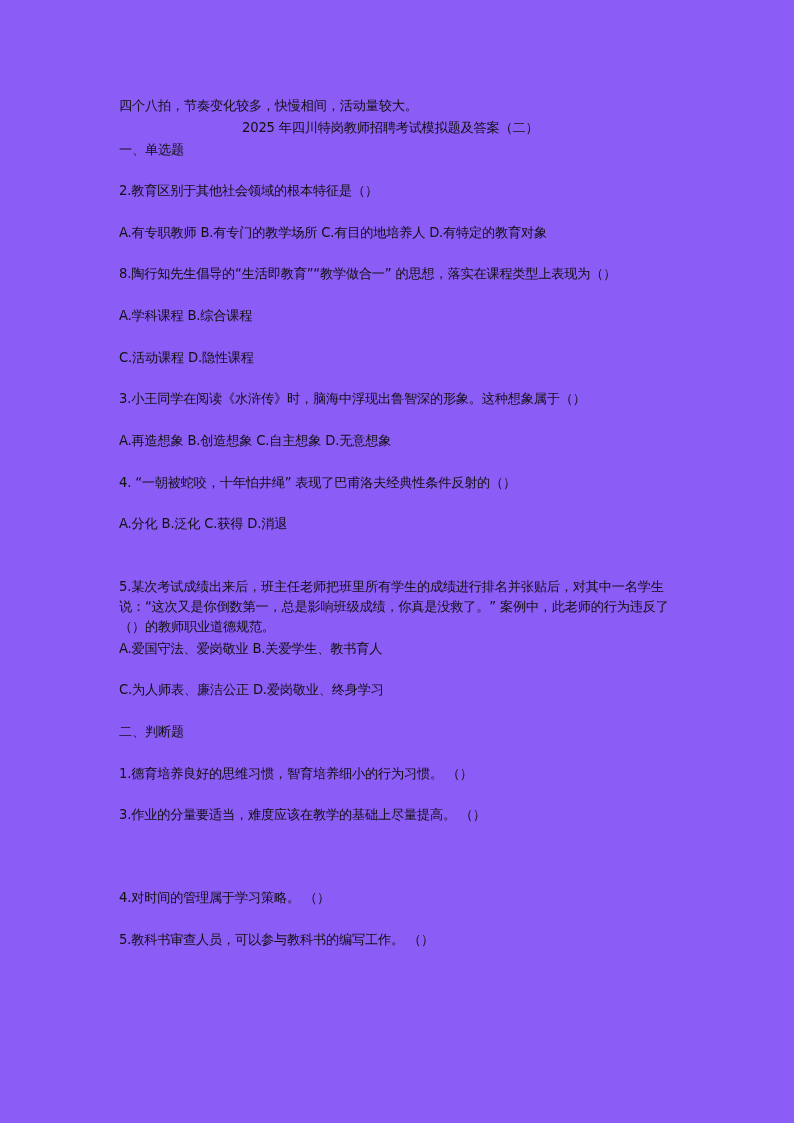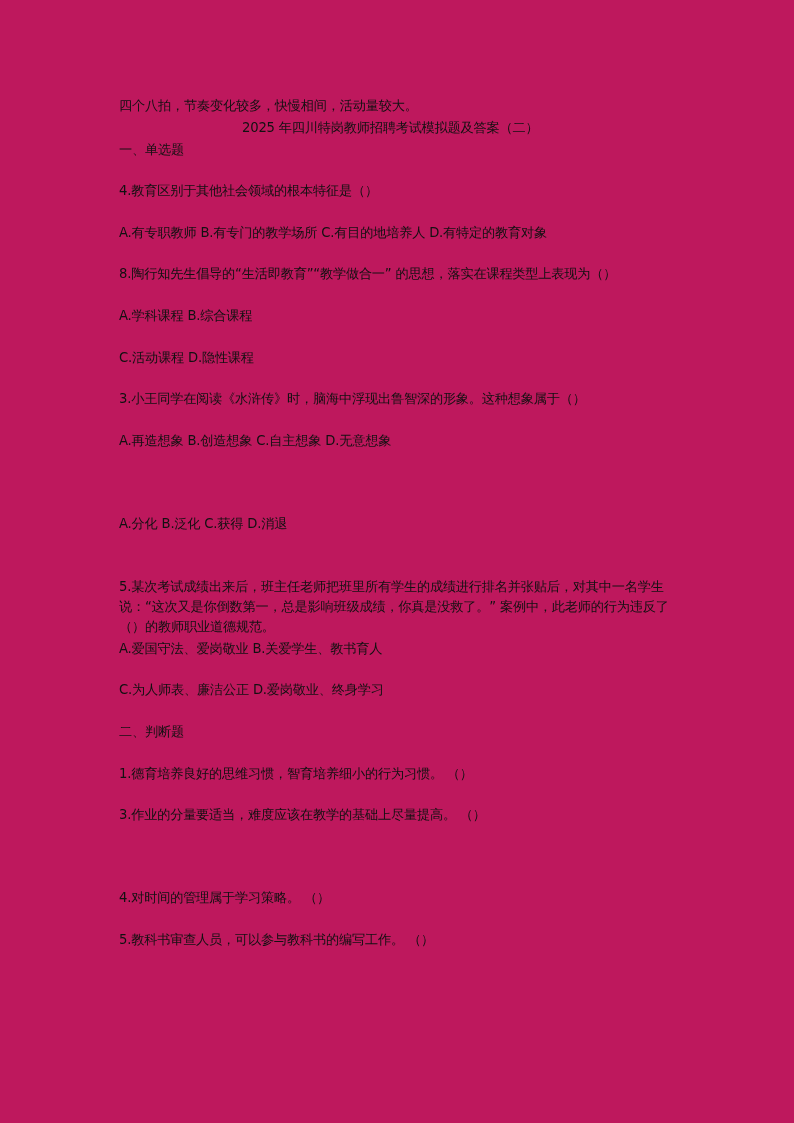--- a/index.html
+++ b/index.html
@@ -1,46 +1,47 @@
 <!DOCTYPE html>
 <html><head>
 <meta charset="utf-8">
 <style>
   html, body { margin: 0; padding: 0; background: #ffffff; }
   body {
     width: 794px; height: 1123px; position: relative; overflow: hidden;
     font-family: "DejaVu Sans", "Liberation Sans", sans-serif;
     color: #111111;
   }
-  .page { position: absolute; left: 0; top: 0; width: 794px; height: 1123px; background: #be185d; }
+  .page { position: absolute; left: 0; top: 0; width: 794px; height: 1123px; background: #8b5cf6; }
   .line {
     position: absolute; left: 119px; white-space: nowrap;
     font-size: 13.2px; line-height: 16px; letter-spacing: -0.2px;
   }
   .title { left: 242px; }
   .para { white-space: normal; width: 560px; line-height: 20px; margin-top: 20px; }
 </style>
 </head>
 <body>
 
 <div class="page">
   <div class="line" style="top:98px">四个八拍，节奏变化较多，快慢相间，活动量较大。</div>
   <div class="line title" style="top:120px">2025 年四川特岗教师招聘考试模拟题及答案（二）</div>
   <div class="line" style="top:142px">一、单选题</div>
 
-  <div class="line" style="top:183px">4.教育区别于其他社会领域的根本特征是（）</div>
+  <div class="line" style="top:183px">2.教育区别于其他社会领域的根本特征是（）</div>
   <div class="line" style="top:225px">A.有专职教师  B.有专门的教学场所  C.有目的地培养人  D.有特定的教育对象</div>
 
   <div class="line" style="top:266px">8.陶行知先生倡导的“生活即教育”“教学做合一” 的思想，落实在课程类型上表现为（）</div>
   <div class="line" style="top:308px">A.学科课程  B.综合课程</div>
   <div class="line" style="top:350px">C.活动课程  D.隐性课程</div>
 
   <div class="line" style="top:391px">3.小王同学在阅读《水浒传》时，脑海中浮现出鲁智深的形象。这种想象属于（）</div>
   <div class="line" style="top:433px">A.再造想象  B.创造想象  C.自主想象  D.无意想象</div>
 
+  <div class="line" style="top:475px">4. “一朝被蛇咬，十年怕井绳” 表现了巴甫洛夫经典性条件反射的（）</div>
   <div class="line" style="top:516px">A.分化  B.泛化  C.获得  D.消退</div>
 
   <div class="line para" style="top:557px">5.某次考试成绩出来后，班主任老师把班里所有学生的成绩进行排名并张贴后，对其中一名学生说：“这次又是你倒数第一，总是影响班级成绩，你真是没救了。” 案例中，此老师的行为违反了（）的教师职业道德规范。</div>
   <div class="line" style="top:641px">A.爱国守法、爱岗敬业  B.关爱学生、教书育人</div>
   <div class="line" style="top:682px">C.为人师表、廉洁公正  D.爱岗敬业、终身学习</div>
 
   <div class="line" style="top:724px">二、判断题</div>
 
   <div class="line" style="top:766px">1.德育培养良好的思维习惯，智育培养细小的行为习惯。 （）</div>
   <div class="line" style="top:807px">3.作业的分量要适当，难度应该在教学的基础上尽量提高。 （）</div>

